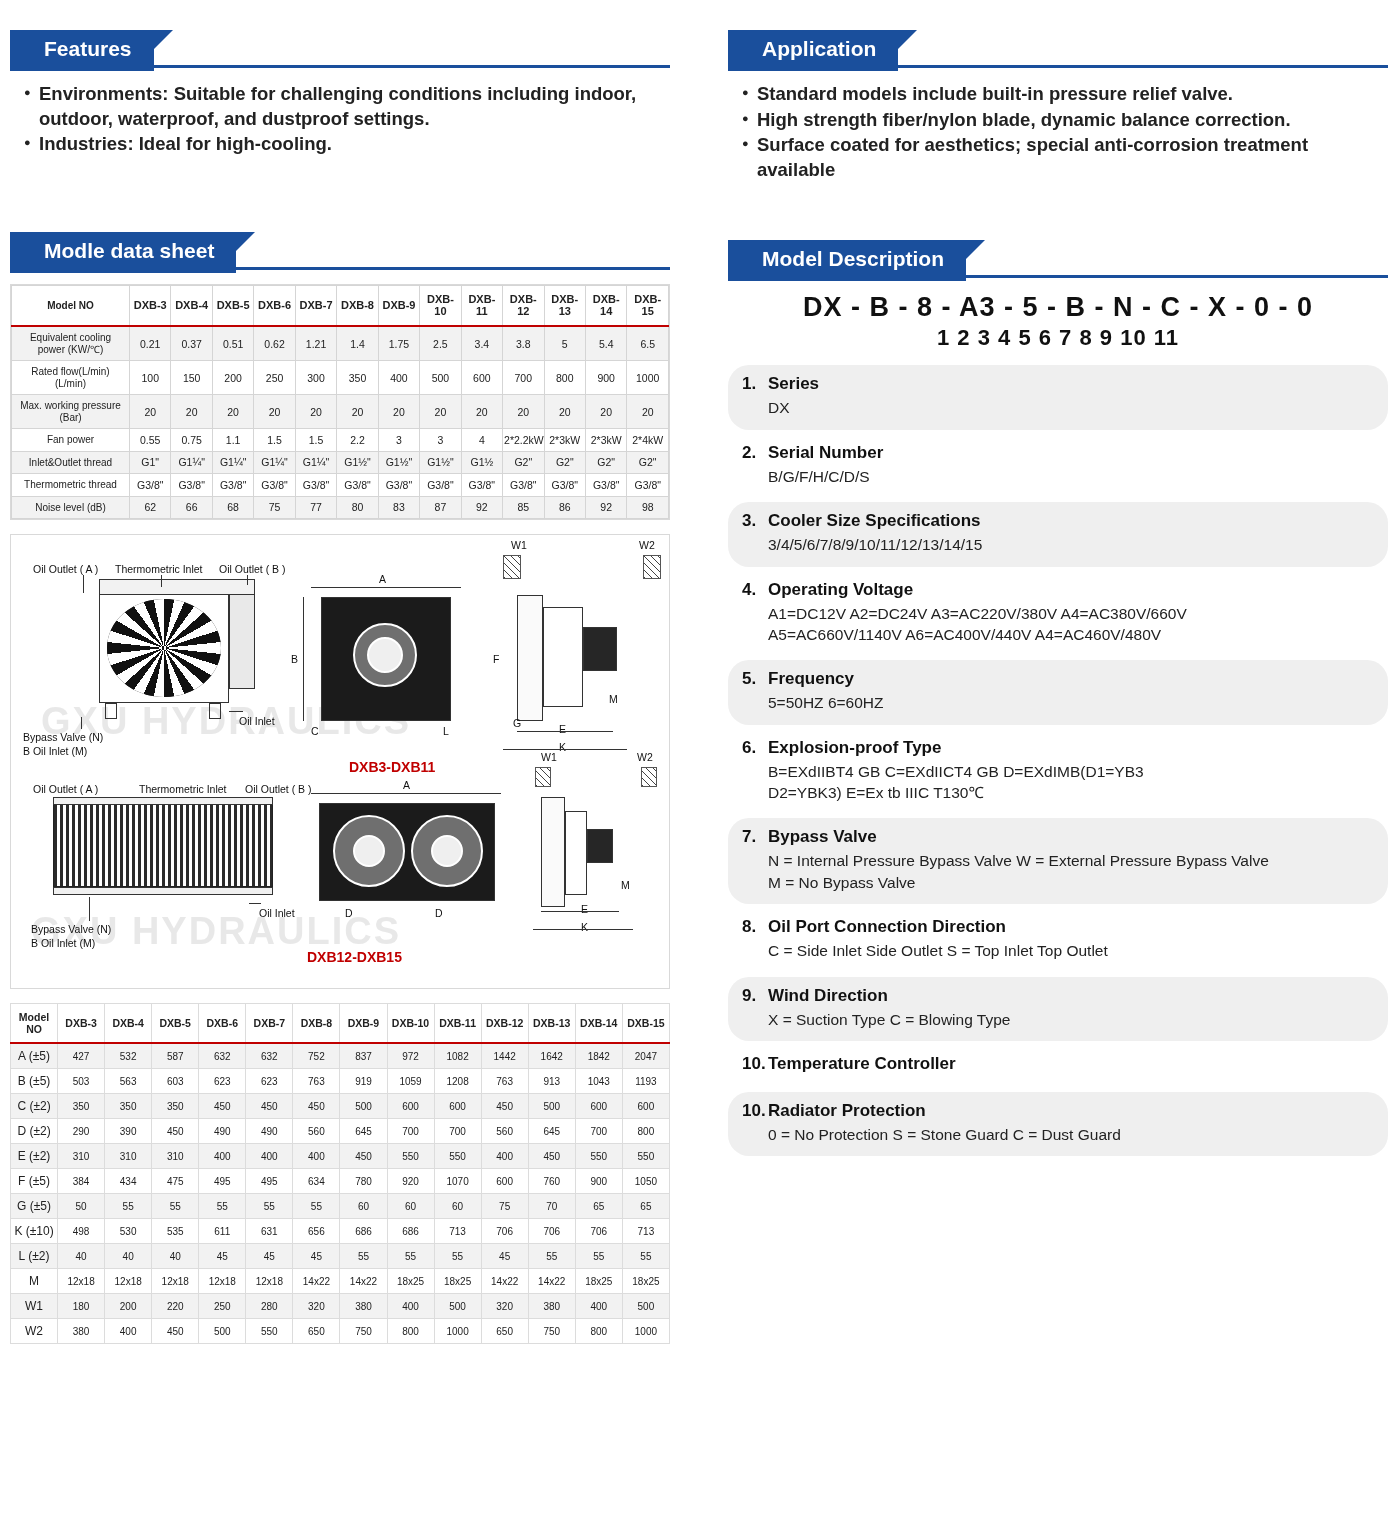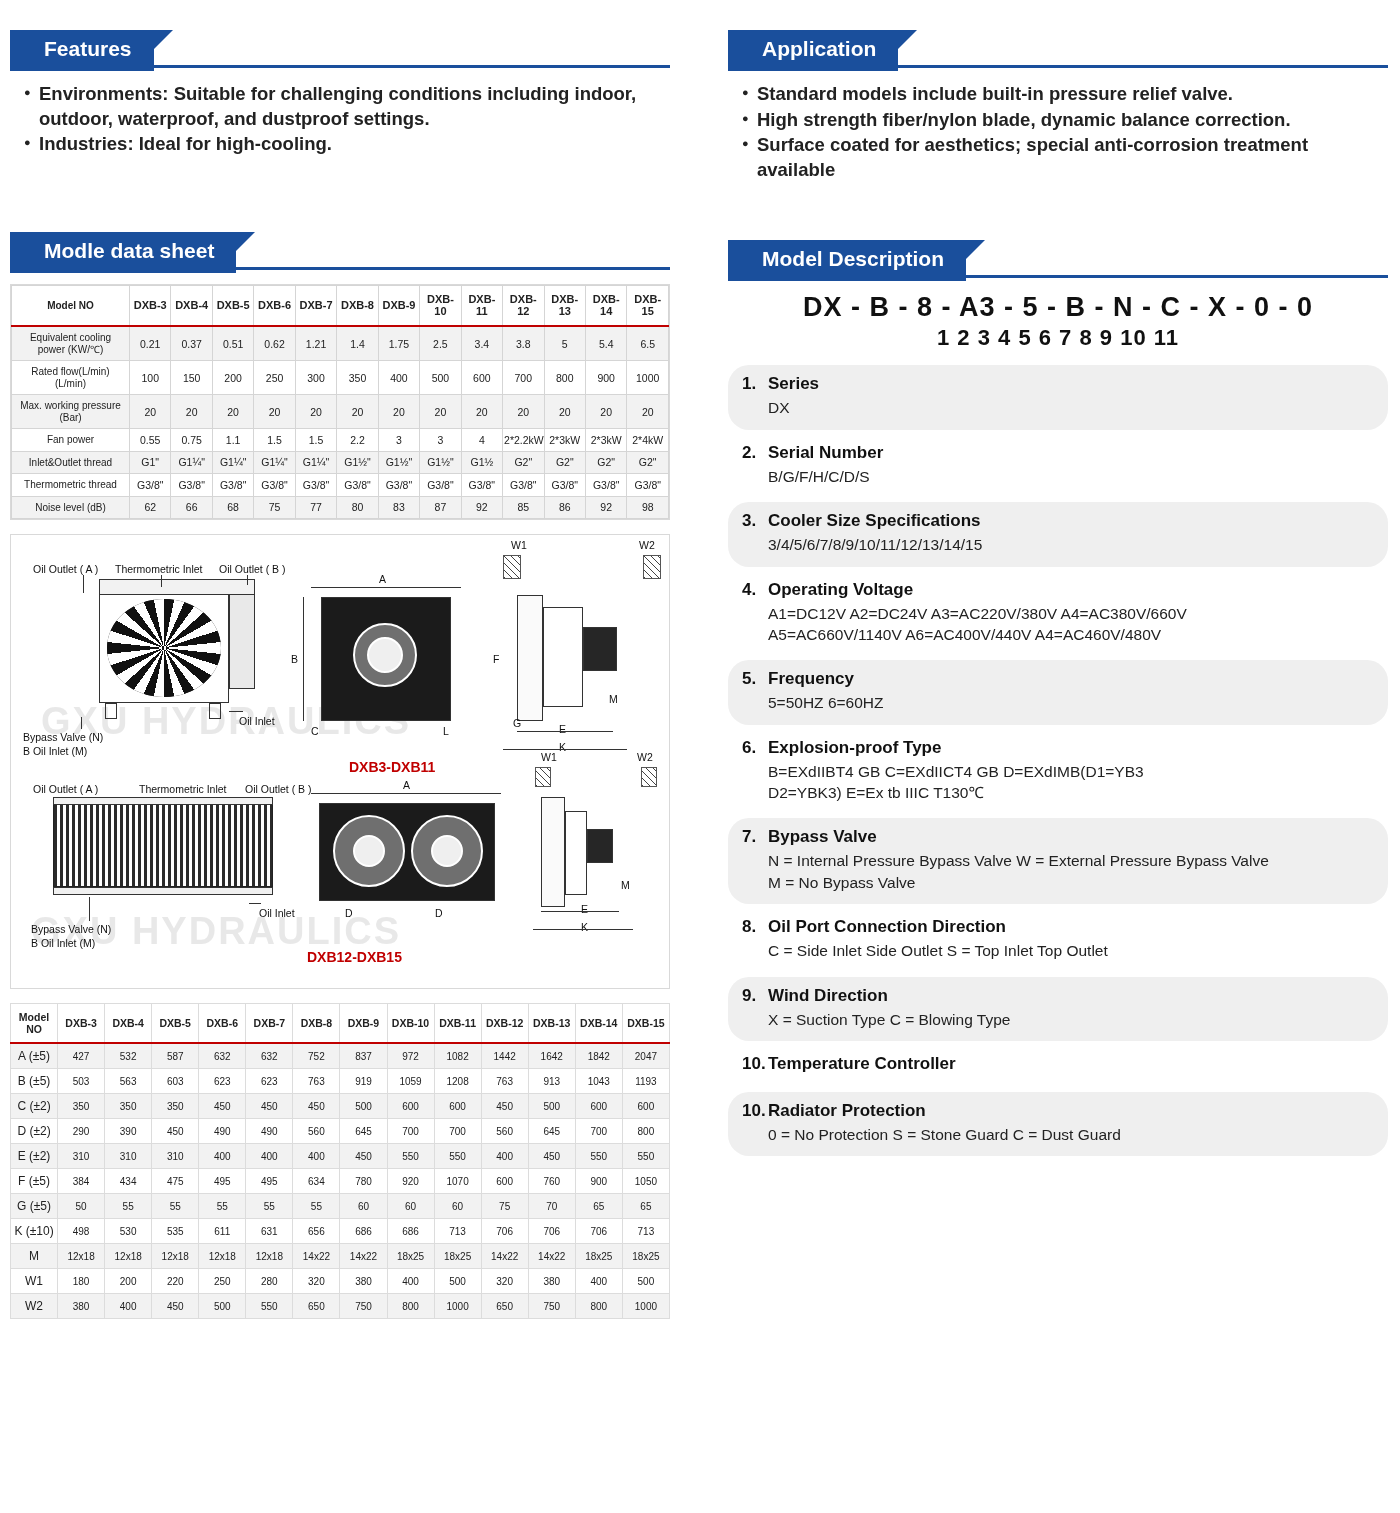--- a/index.html
+++ b/index.html
@@ -612,20 +612,36 @@
           <td>656</td>
           <td>686</td>
           <td>686</td>
           <td>713</td>
           <td>706</td>
           <td>706</td>
           <td>706</td>
           <td>713</td>
         </tr>
         <tr>
+          <td class="rh">L (±2)</td>
+          <td>40</td>
+          <td>40</td>
+          <td>40</td>
+          <td>45</td>
+          <td>45</td>
+          <td>45</td>
+          <td>55</td>
+          <td>55</td>
+          <td>55</td>
+          <td>45</td>
+          <td>55</td>
+          <td>55</td>
+          <td>55</td>
+        </tr>
+        <tr>
           <td class="rh">M</td>
           <td>12x18</td>
           <td>12x18</td>
           <td>12x18</td>
           <td>12x18</td>
           <td>12x18</td>
           <td>14x22</td>
           <td>14x22</td>
           <td>18x25</td>
           <td>18x25</td>

